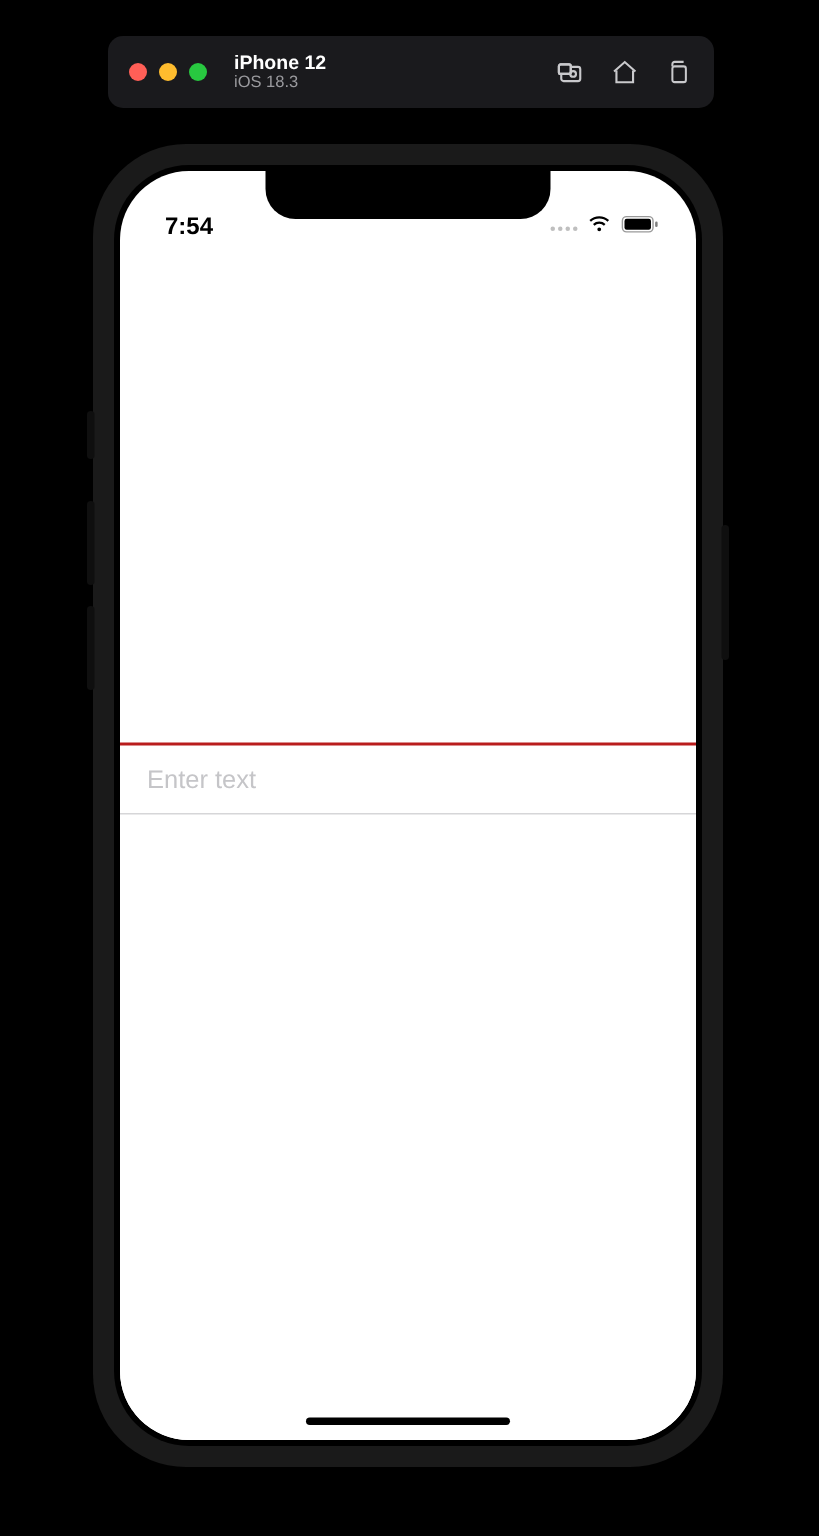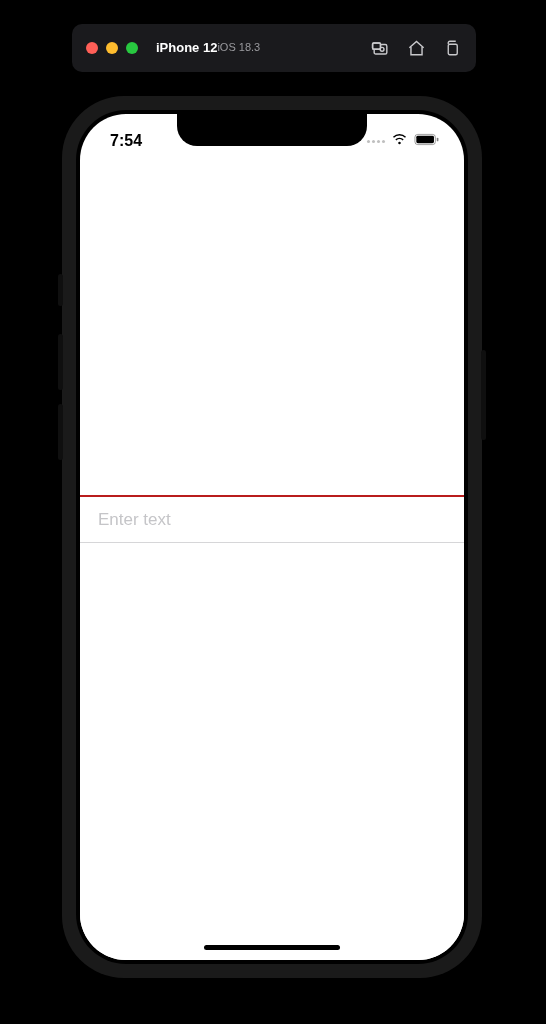--- a/index.html
+++ b/index.html
@@ -34,21 +34,21 @@
       width: 12px;
       height: 12px;
       border-radius: 50%;
     }
     .traffic-red { background: #ff5f57; }
     .traffic-yellow { background: #febc2e; }
     .traffic-green { background: #28c840; }
     .sim-info {
       margin-left: 18px;
       display: flex;
-      flex-direction: row;
+      flex-direction: column;
       justify-content: center;
       line-height: 1.1;
     }
     .sim-device {
       color: #fff;
       font-size: 13px;
       font-weight: 700;
     }
     .sim-os {
       color: #9a9a9e;
@@ -120,21 +120,21 @@
       height: 32px;
       background: #000;
       border-bottom-left-radius: 20px;
       border-bottom-right-radius: 20px;
       z-index: 5;
     }
 
     
     .status-bar {
       position: absolute;
-      top: 0;
+      top: 11px;
       left: 0;
       right: 0;
       height: 48px;
       display: flex;
       justify-content: space-between;
       align-items: center;
       padding: 0 24px 0 30px;
       z-index: 4;
     }
     .status-time {

